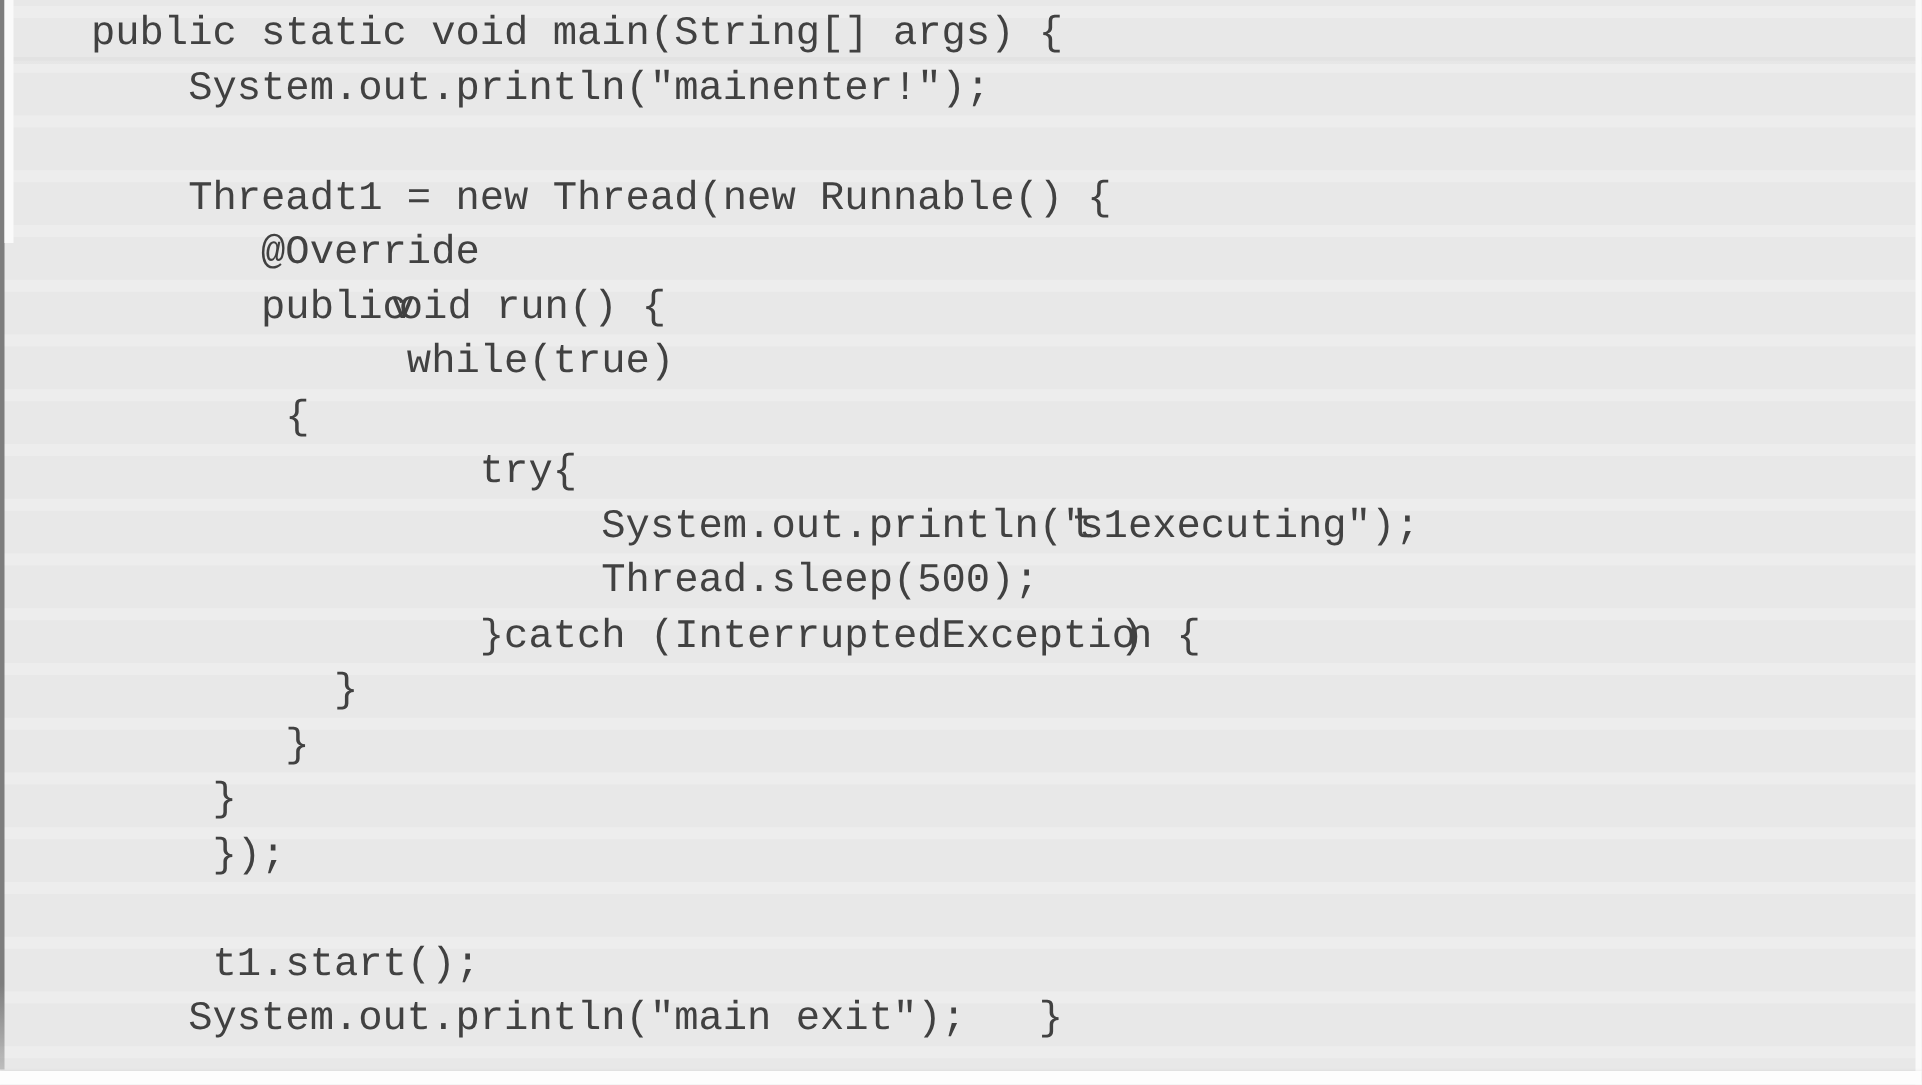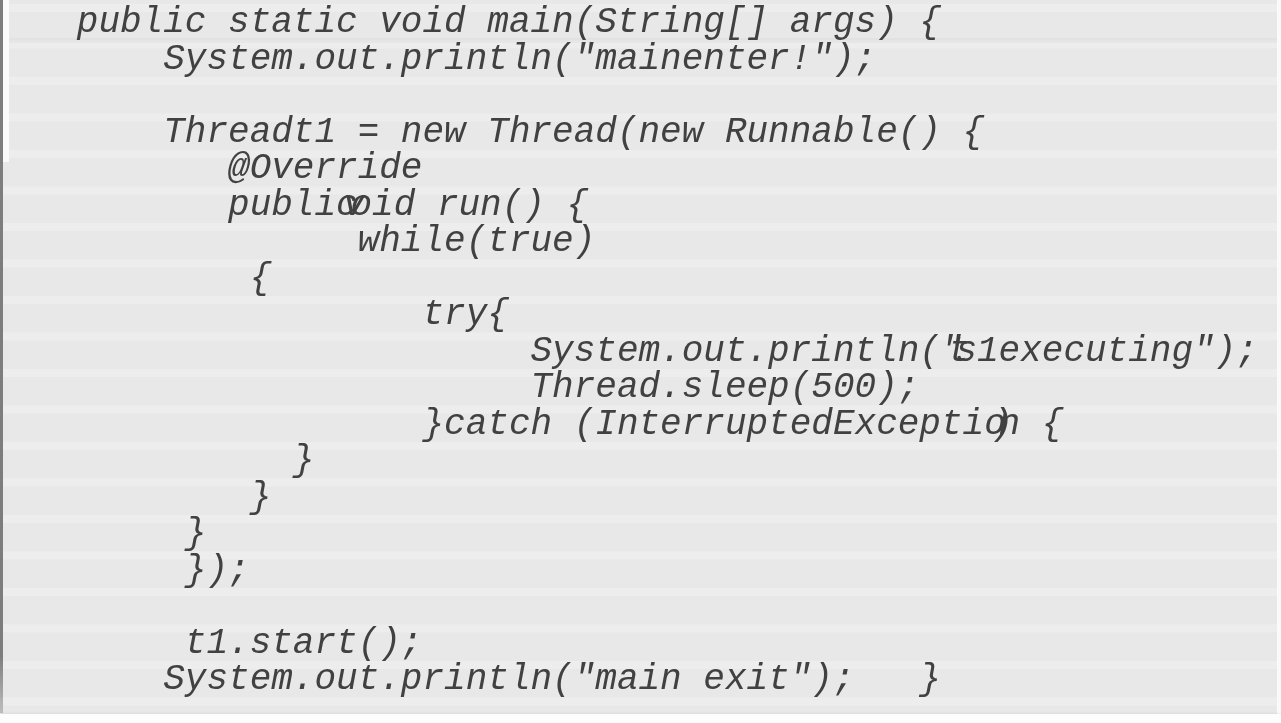--- a/index.html
+++ b/index.html
@@ -39,26 +39,25 @@
     background:var(--edge-white);
   }
   .edge-bottom-white{
     position:absolute;left:0;bottom:0;width:1281px;height:9px;
     background:#fdfdfd;
     box-shadow:0 -1px 2px rgba(0,0,0,0.06);
   }
   .code{
     position:absolute;left:0;top:0;
     padding:5px 0 0 12px;
-    font-size:36px;
+    font-size:27px;
     line-height:36.5px;
     color:var(--text);
     white-space:pre;
     letter-spacing:0;
-    font-style:italic;
   }
   .code-line{height:36.5px;}
   
   .overlap{letter-spacing:-0.4em;margin-top:24px;}
 </style>
 </head>
 <body>
 
 <div class="page">
   <div class="edge-left"></div>

